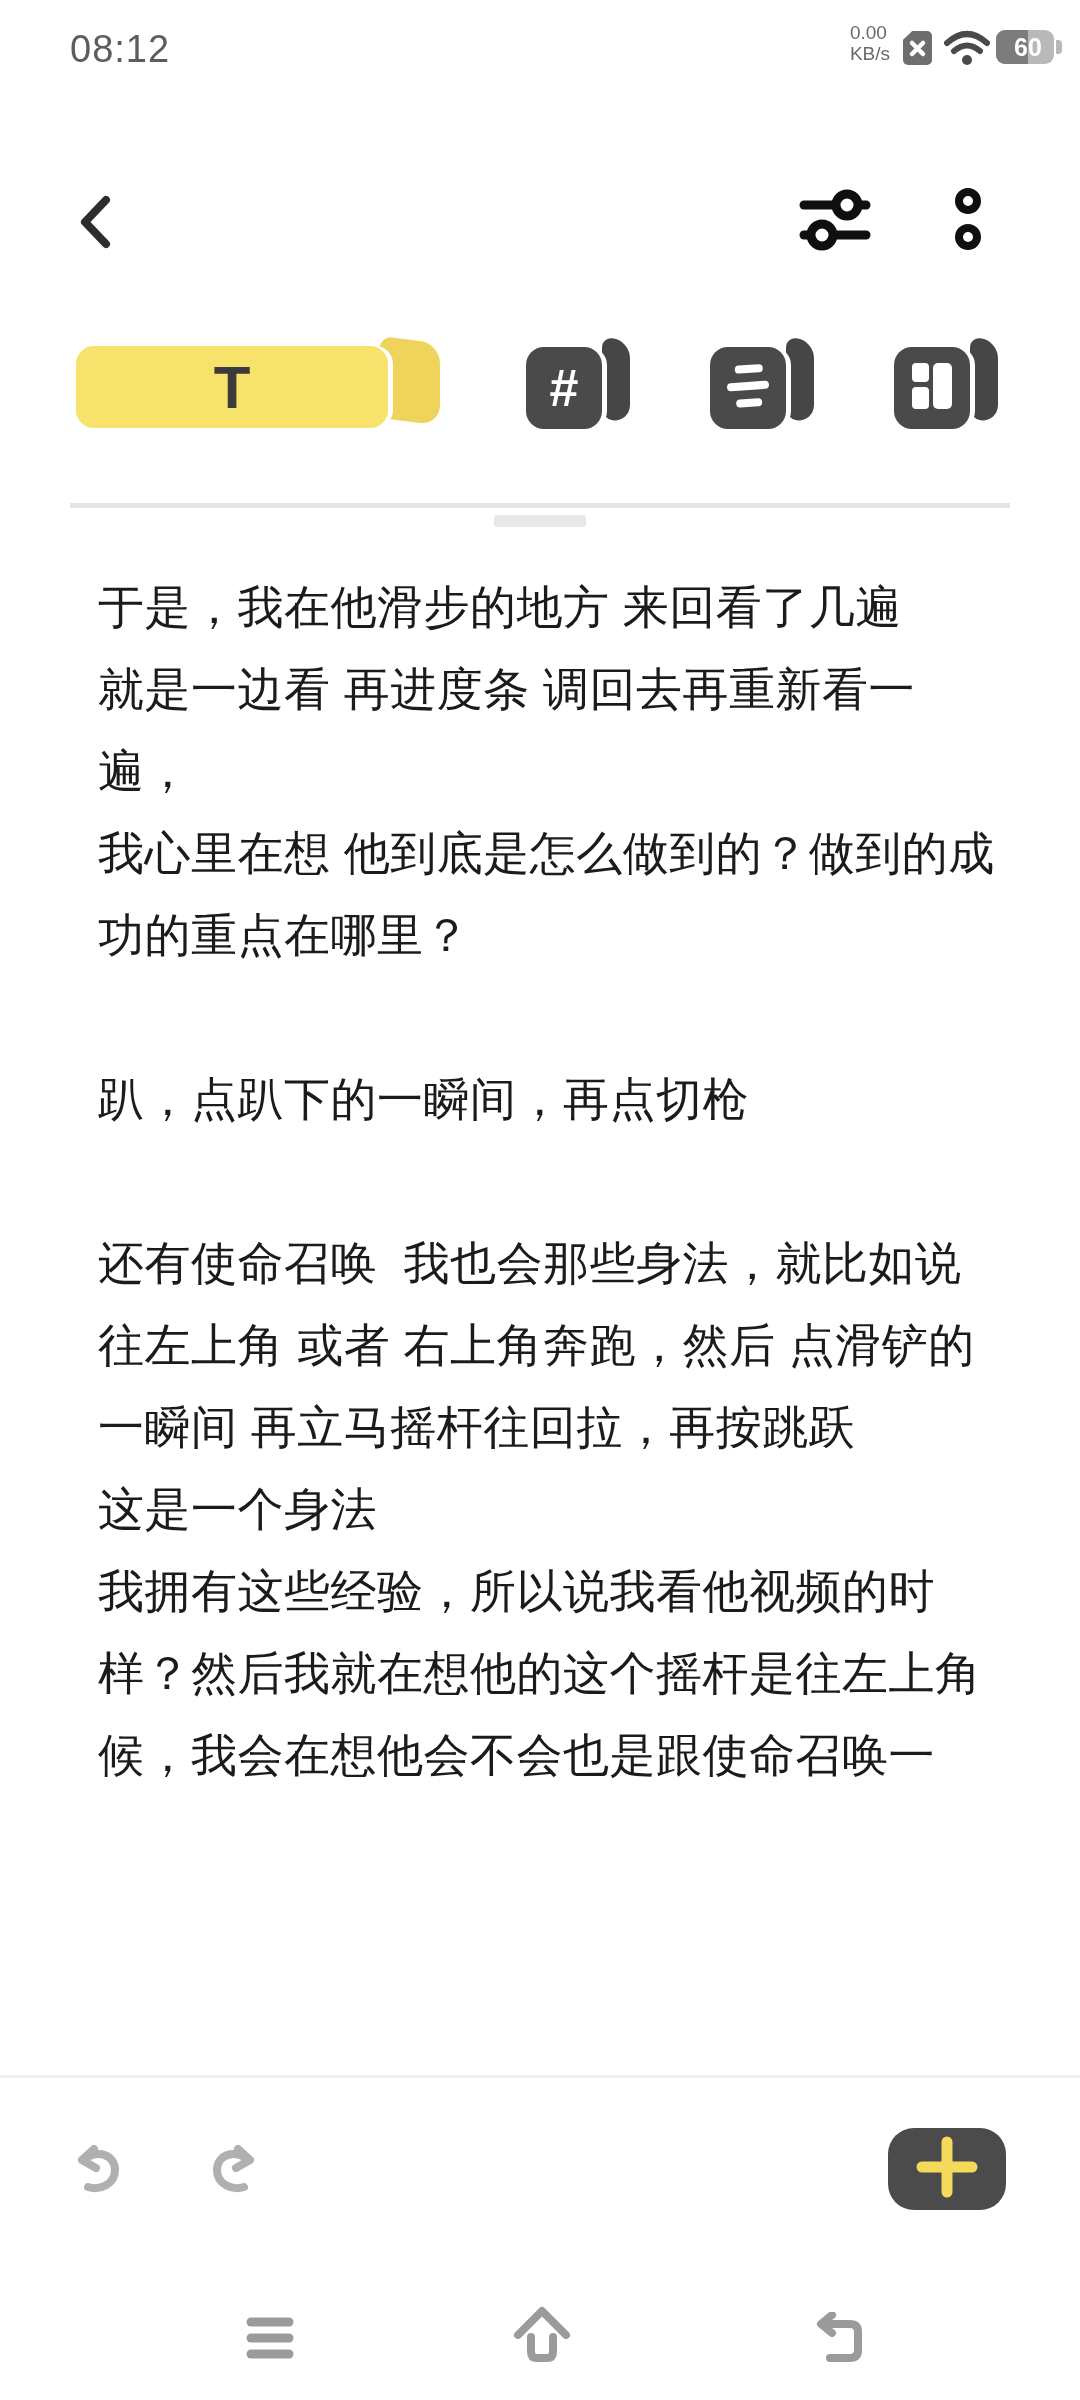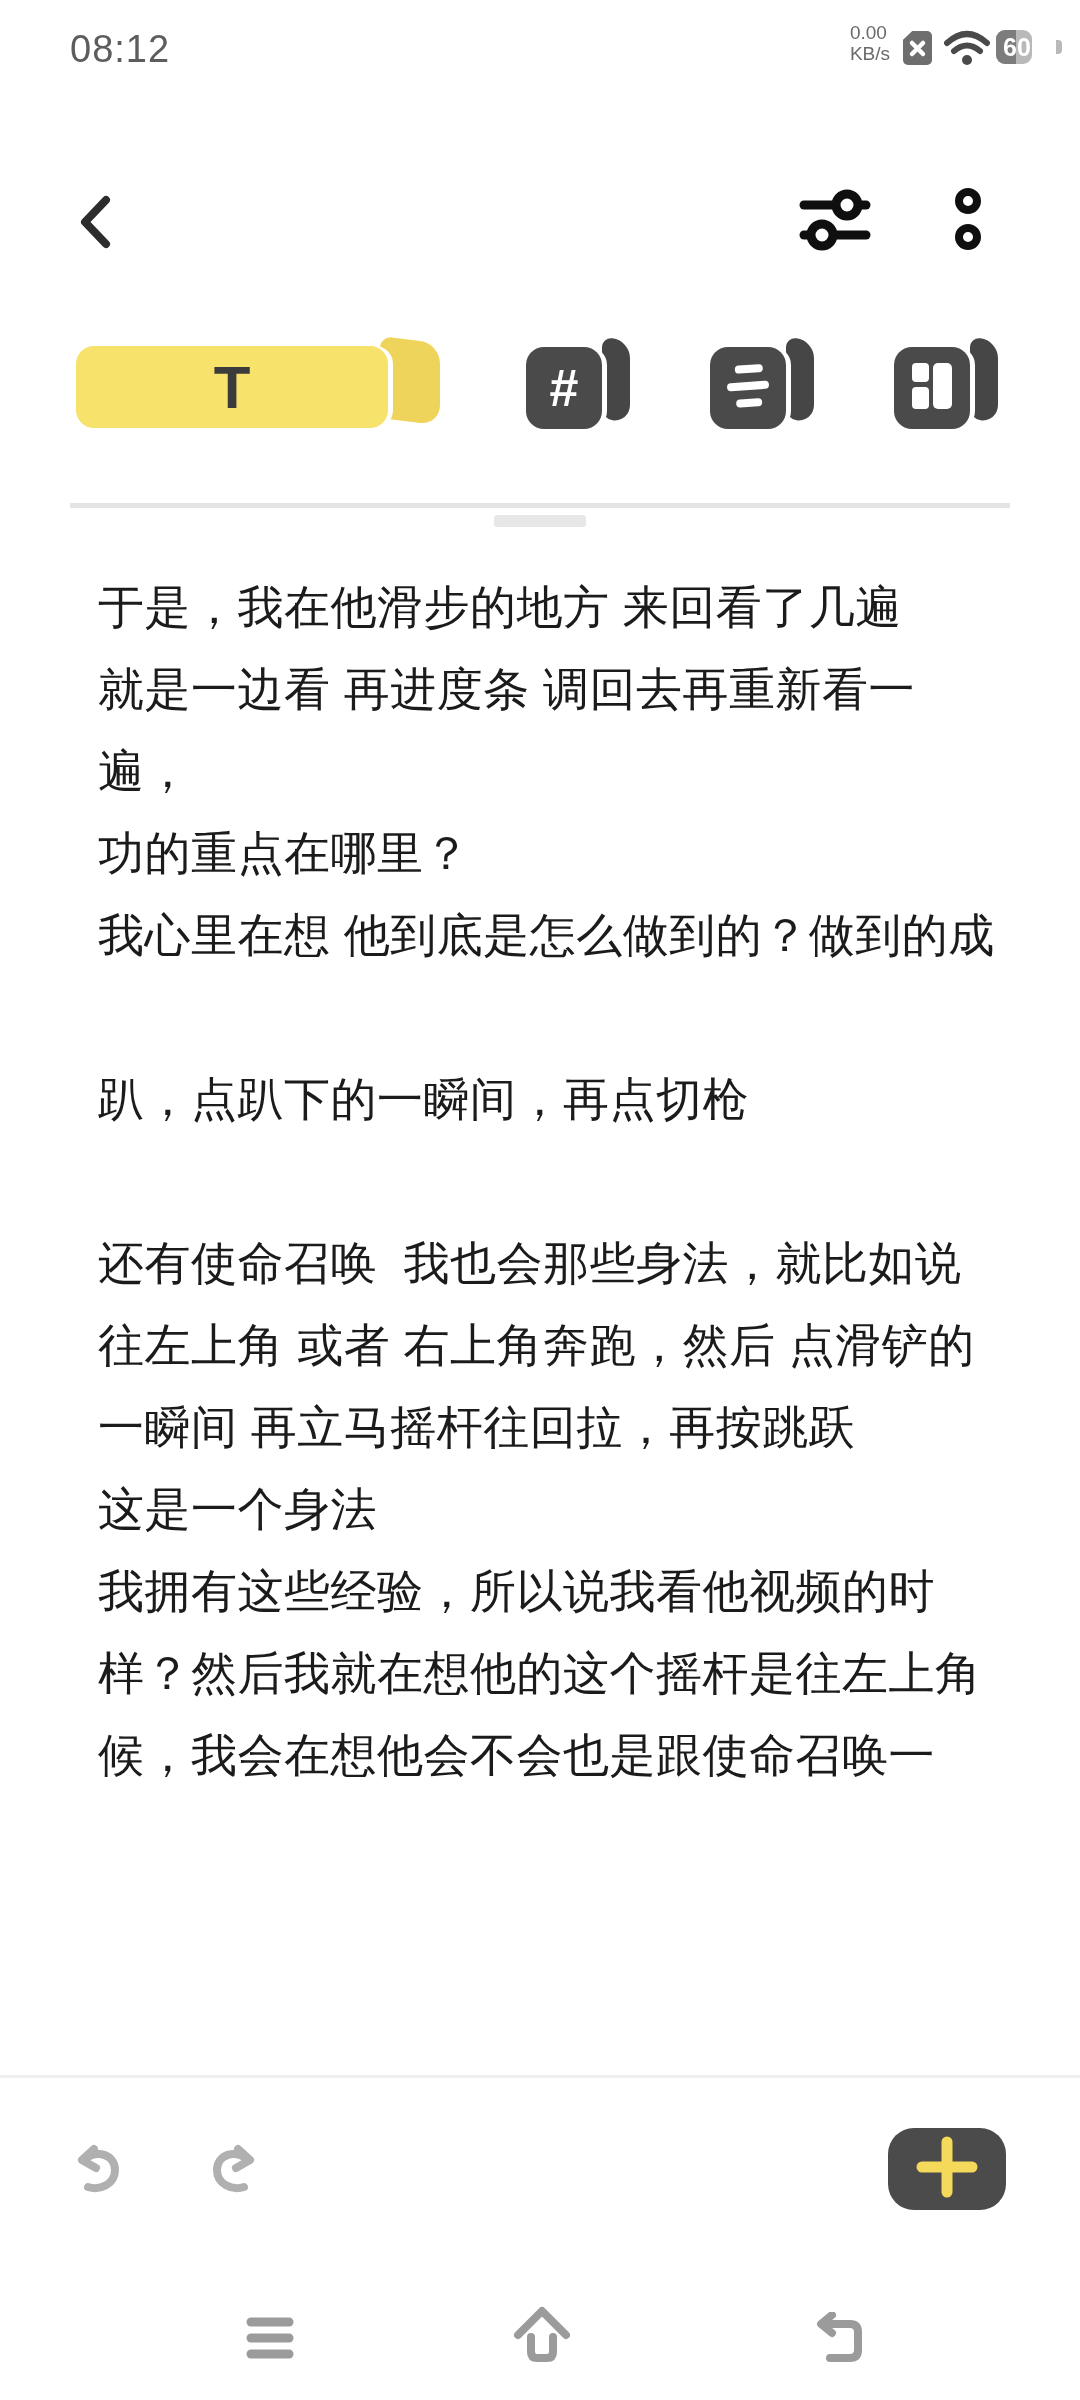--- a/index.html
+++ b/index.html
@@ -10,21 +10,21 @@
   }
   
   .status-bar { position:absolute; top:0; left:0; width:1080px; height:90px; }
   .time { position:absolute; left:38px; top:28px; font-size:38px; color:#5d5d5d; letter-spacing:1px;margin-left:32px; }
   .net-speed { position:absolute; right:190px; top:22px; text-align:left; color:#6a6a6a;
                font-size:19px; line-height:21px; }
   .sim { position:absolute; left:903px; top:31px; width:29px; height:34px; background:#6e6e6e;
          border-radius:5px; clip-path:polygon(32% 0,100% 0,100% 100%,0 100%,0 26%); }
   .sim svg { position:absolute; left:0; top:0; }
   .wifi { position:absolute; left:944px; top:30px; }
-  .battery { position:absolute; left:996px; top:30px; width:36px; height:34px;
+  .battery { position:absolute; left:996px; top:30px; width:58px; height:34px;
              border-radius:9px; overflow:hidden; background:#b9b9b9; }
   .battery .fill { position:absolute; left:0; top:0; width:55%; height:100%; background:#7c7c7c; }
   .battery .lvl { position:absolute; left:0; top:0; width:100%; height:100%;
                   display:flex; align-items:center; justify-content:center;
                   font-size:25px; font-weight:bold; color:#ffffff; padding-left:6px; box-sizing:border-box; }
   .battery-nub { position:absolute; left:1056px; top:40px; width:6px; height:14px;
                  background:#b9b9b9; border-radius:0 4px 4px 0; }
   
   .app-bar { position:absolute; top:170px; left:0; width:1080px; height:110px; }
   .back-btn { position:absolute; left:66px; top:14px; width:60px; height:80px; display:flex;
@@ -174,22 +174,22 @@
   </div>
 </div>
 
 <div class="top-divider"></div>
 <div class="drag-handle"></div>
 
 <div class="editor-content">
   <div class="tline">于是，我在他滑步的地方 来回看了几遍</div>
   <div class="tline">就是一边看 再进度条 调回去再重新看一</div>
   <div class="tline">遍，</div>
+  <div class="tline">我心里在想 他到底是怎么做到的？做到的成</div>
   <div class="tline">功的重点在哪里？</div>
-  <div class="tline">我心里在想 他到底是怎么做到的？做到的成</div>
   <div class="tline"></div>
   <div class="tline">趴，点趴下的一瞬间，再点切枪</div>
   <div class="tline"></div>
   <div class="tline">还有使命召唤  我也会那些身法，就比如说</div>
   <div class="tline">往左上角 或者 右上角奔跑，然后 点滑铲的</div>
   <div class="tline">一瞬间 再立马摇杆往回拉，再按跳跃</div>
   <div class="tline">这是一个身法</div>
   <div class="tline">我拥有这些经验，所以说我看他视频的时</div>
   <div class="tline">样？然后我就在想他的这个摇杆是往左上角</div>
   <div class="tline">候，我会在想他会不会也是跟使命召唤一</div>

